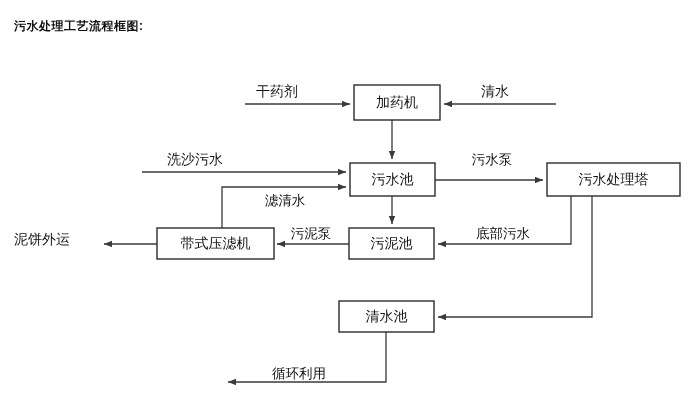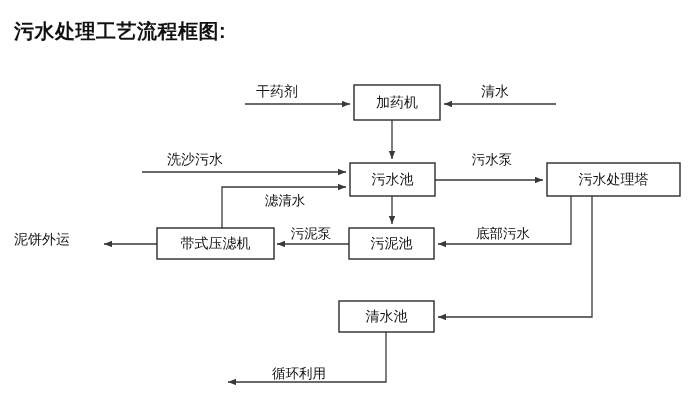--- a/index.html
+++ b/index.html
@@ -12,21 +12,21 @@
     height: 420px;
     font-family: "Liberation Sans", "DejaVu Sans", sans-serif;
     color: #1a1a1a;
     overflow: hidden;
     position: relative;
   }
   #page-title {
     position: absolute;
     left: 14px;
     top: 18px;
-    font-size: 20px;
+    font-size: 12px;
     font-weight: bold;
     letter-spacing: 0.5px;
     color: #111111;
     white-space: nowrap;
   }
   #flow-canvas {
     position: absolute;
     left: 0;
     top: 0;
     width: 700px;

